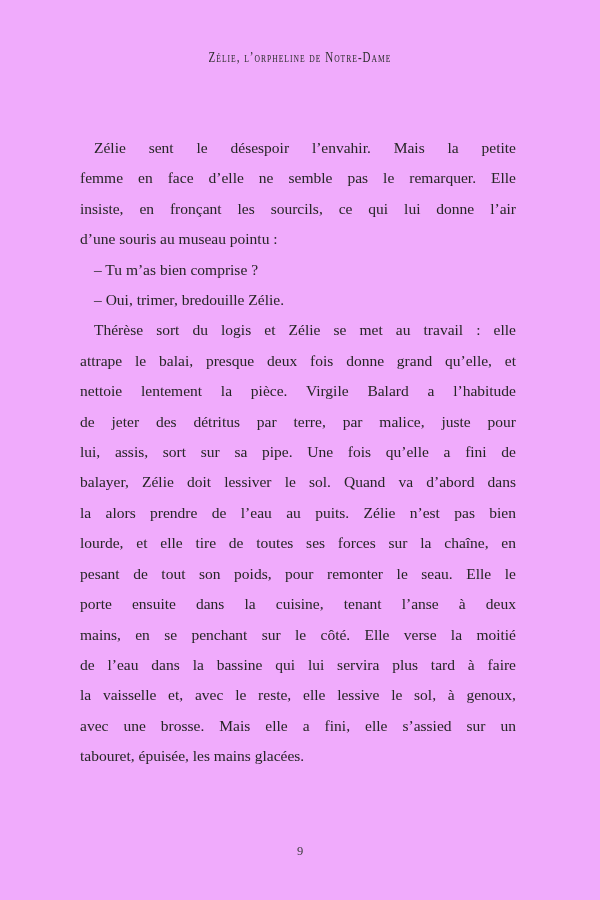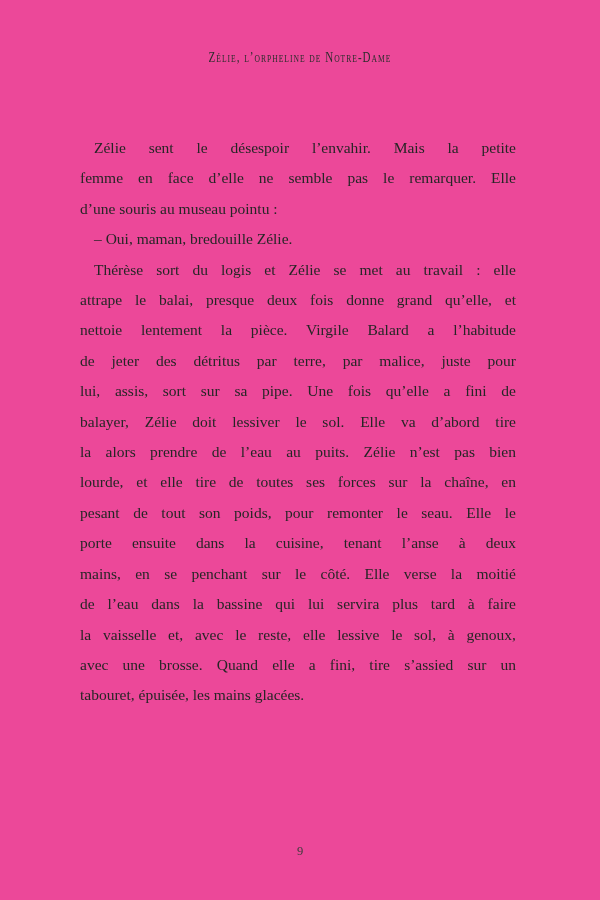--- a/index.html
+++ b/index.html
@@ -4,21 +4,21 @@
 <style>
   html, body {
     margin: 0;
     padding: 0;
     background: #ffffff;
   }
   .page {
     position: relative;
     width: 600px;
     height: 900px;
-    background: #ec4899;
+    background: #f0abfc;
     overflow: hidden;
     font-family: "Liberation Serif", serif;
     color: #262626;
   }
   .running-header {
     position: absolute;
     top: 49px;
     left: 0;
     width: 600px;
     text-align: center;
@@ -66,39 +66,43 @@
 <body>
 
 <div class="page">
 
   <div class="running-header">Zélie, l’orpheline de Notre-Dame</div>
 
   <div class="body-text">
       <div class="block">
         <div class="line indent">Zélie sent le désespoir l’envahir. Mais la petite</div>
         <div class="line">femme en face d’elle ne semble pas le remarquer. Elle</div>
+        <div class="line">insiste, en fronçant les sourcils, ce qui lui donne l’air</div>
         <div class="line last">d’une souris au museau pointu :</div>
       </div>
       <div class="block">
-        <div class="line last indent">– Oui, maman, bredouille Zélie.</div>
+        <div class="line last indent">– Tu m’as bien comprise ?</div>
+      </div>
+      <div class="block">
+        <div class="line last indent">– Oui, trimer, bredouille Zélie.</div>
       </div>
       <div class="block">
         <div class="line indent">Thérèse sort du logis et Zélie se met au travail : elle</div>
         <div class="line">attrape le balai, presque deux fois donne grand qu’elle, et</div>
         <div class="line">nettoie lentement la pièce. Virgile Balard a l’habitude</div>
         <div class="line">de jeter des détritus par terre, par malice, juste pour</div>
         <div class="line">lui, assis, sort sur sa pipe. Une fois qu’elle a fini de</div>
-        <div class="line">balayer, Zélie doit lessiver le sol. Elle va d’abord tire</div>
+        <div class="line">balayer, Zélie doit lessiver le sol. Quand va d’abord dans</div>
         <div class="line">la alors prendre de l’eau au puits. Zélie n’est pas bien</div>
         <div class="line">lourde, et elle tire de toutes ses forces sur la chaîne, en</div>
         <div class="line">pesant de tout son poids, pour remonter le seau. Elle le</div>
         <div class="line">porte ensuite dans la cuisine, tenant l’anse à deux</div>
         <div class="line">mains, en se penchant sur le côté. Elle verse la moitié</div>
         <div class="line">de l’eau dans la bassine qui lui servira plus tard à faire</div>
         <div class="line">la vaisselle et, avec le reste, elle lessive le sol, à genoux,</div>
-        <div class="line">avec une brosse. Quand elle a fini, tire s’assied sur un</div>
+        <div class="line">avec une brosse. Mais elle a fini, elle s’assied sur un</div>
         <div class="line last">tabouret, épuisée, les mains glacées.</div>
       </div>
     </div>
 
   <div class="folio">9</div>
 
 </div>
 
 </body></html>

